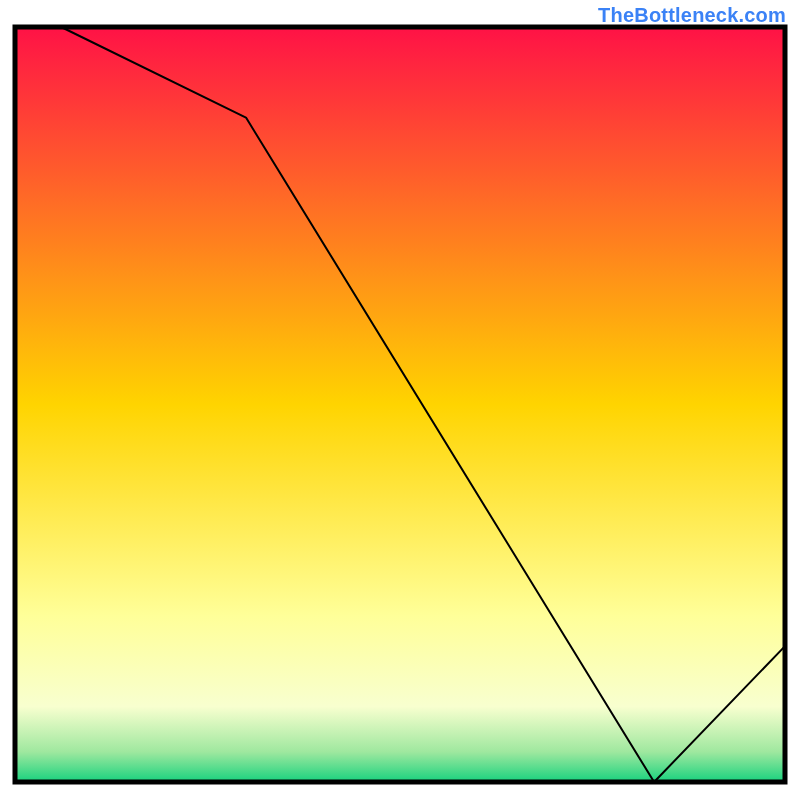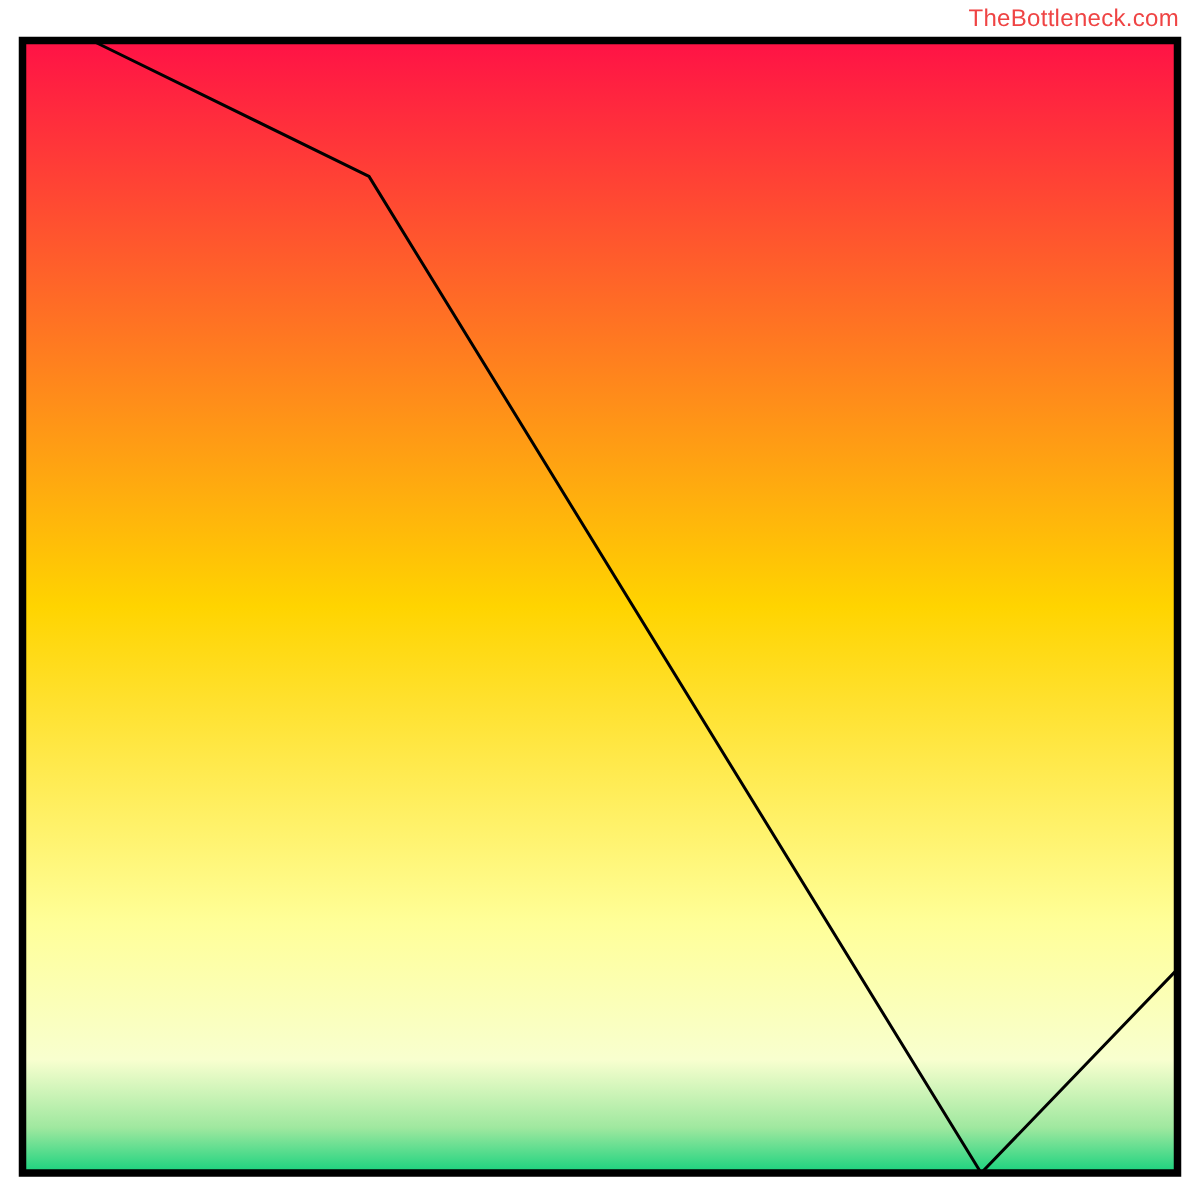--- a/index.html
+++ b/index.html
@@ -13,23 +13,23 @@
   }
   .chart-container {
     position: relative;
     width: 800px;
     height: 800px;
   }
   .watermark {
     position: absolute;
     top: 4px;
     right: 14px;
-    font-size: 16px;
-    color: #ef4444;
-    font-weight: 400;
+    font-size: 20px;
+    color: #3b82f6;
+    font-weight: 700;
     letter-spacing: 0.2px;
   }
   svg {
     position: absolute;
     inset: 0;
   }
 </style>
 </head>
 <body>
 

